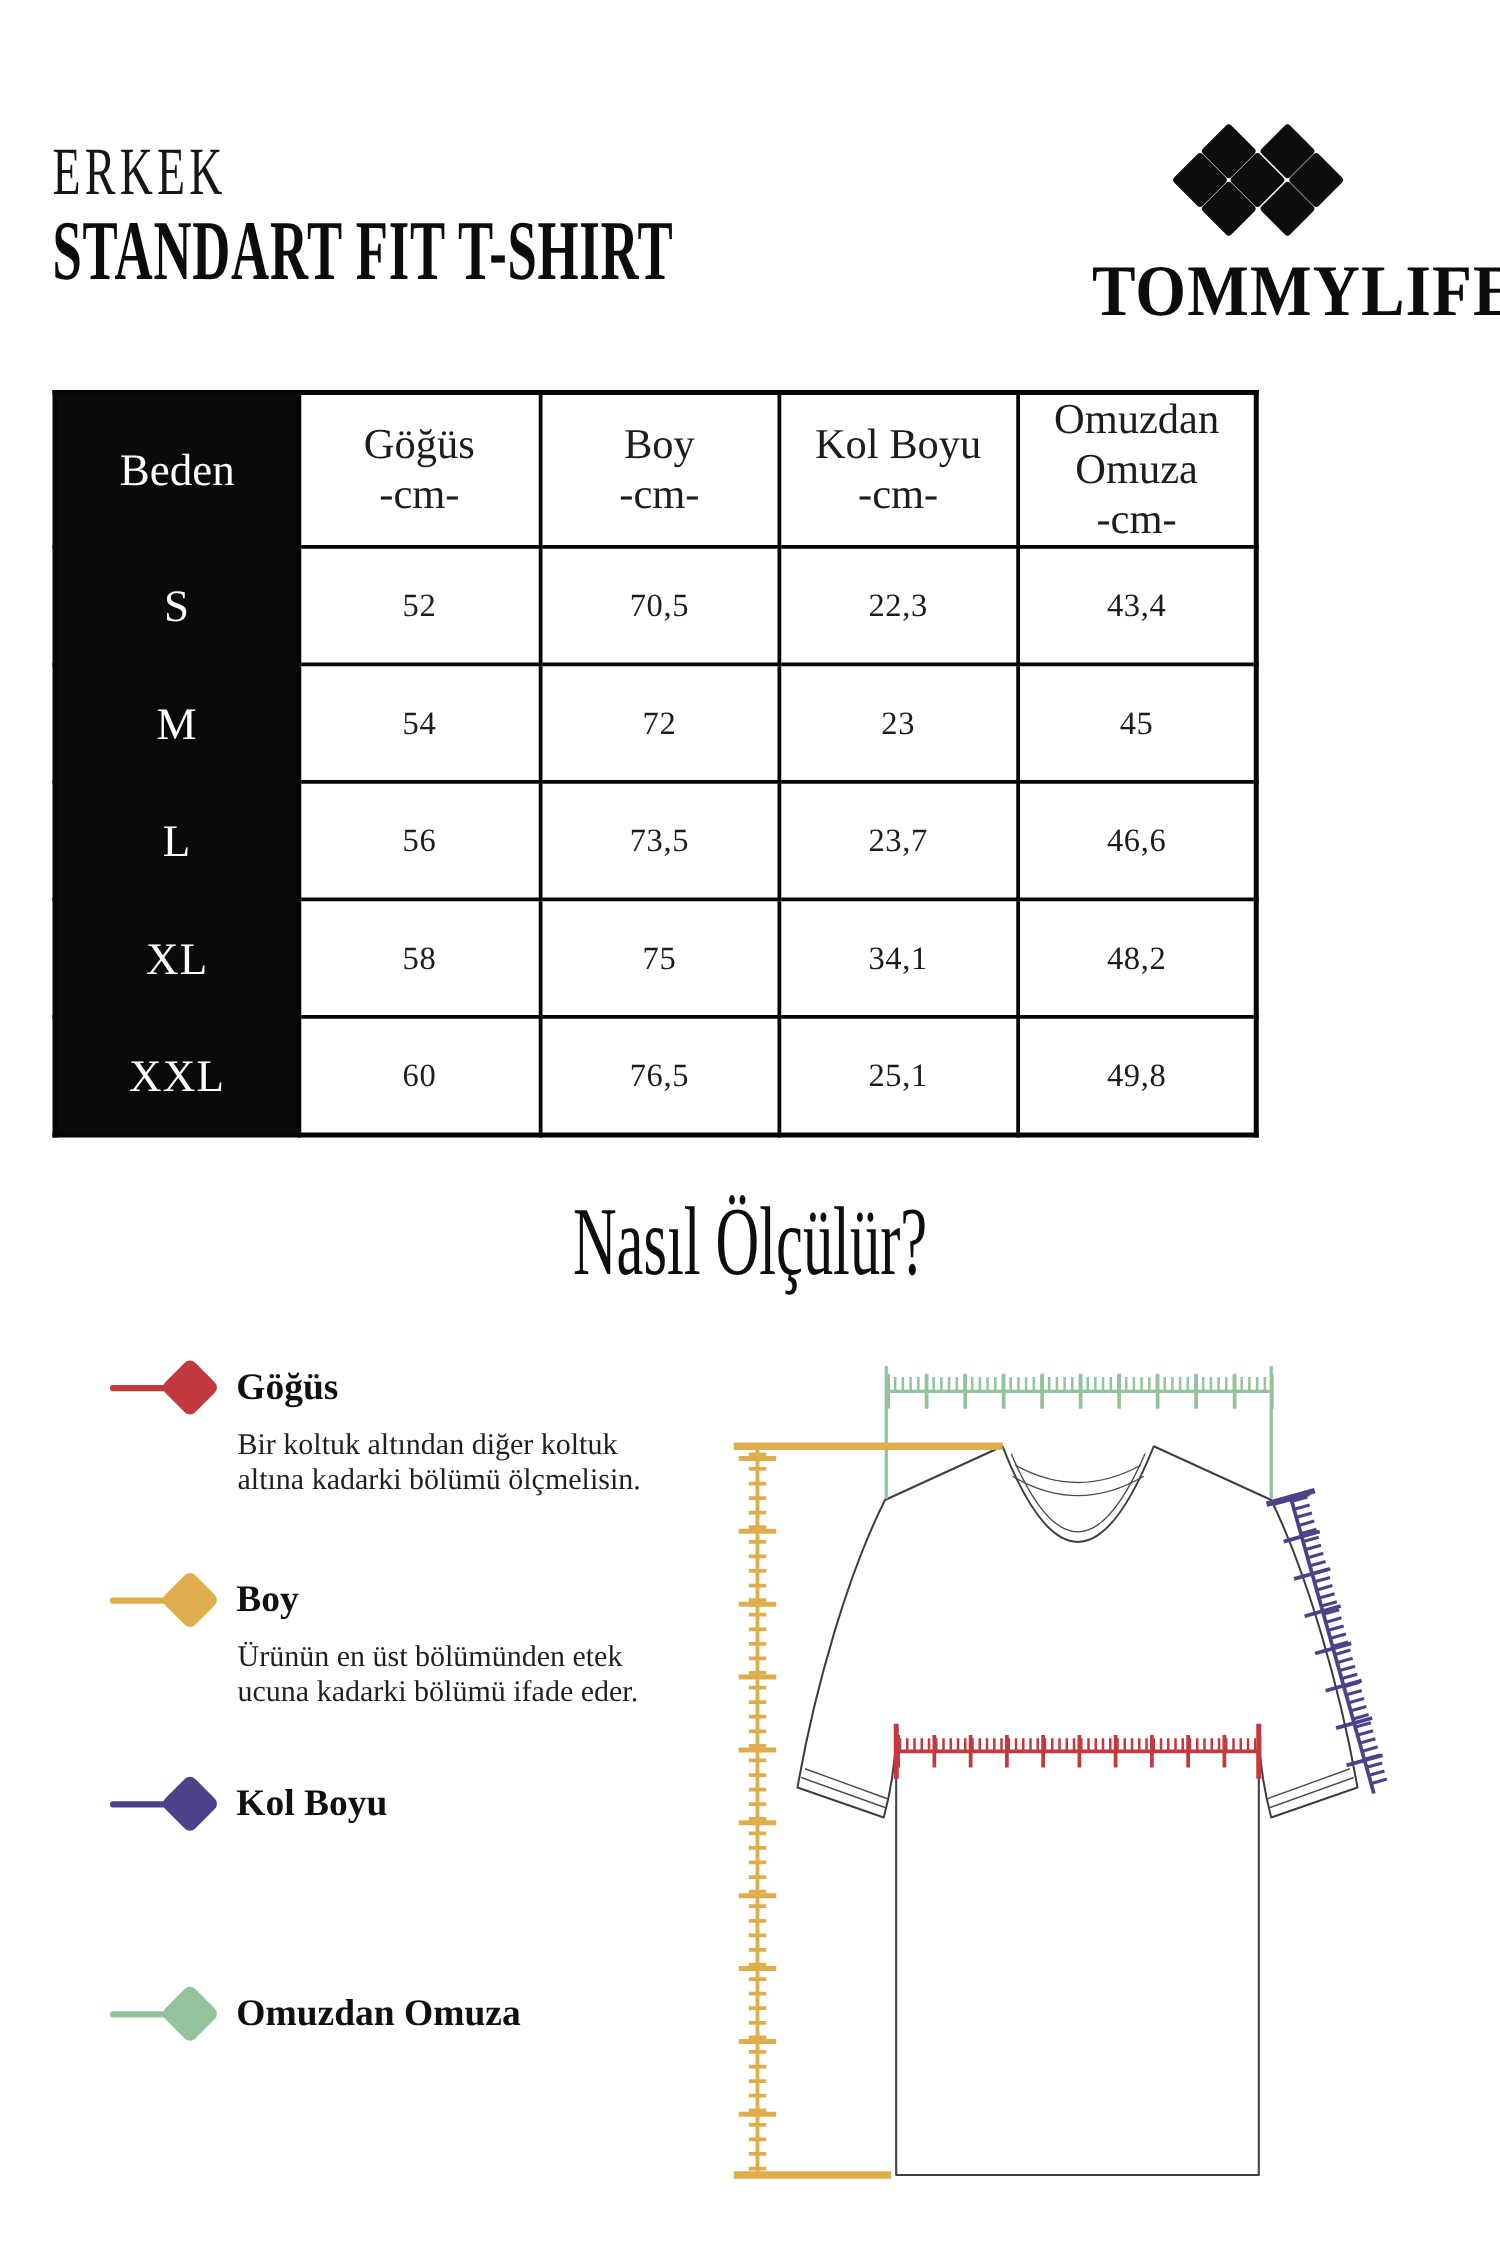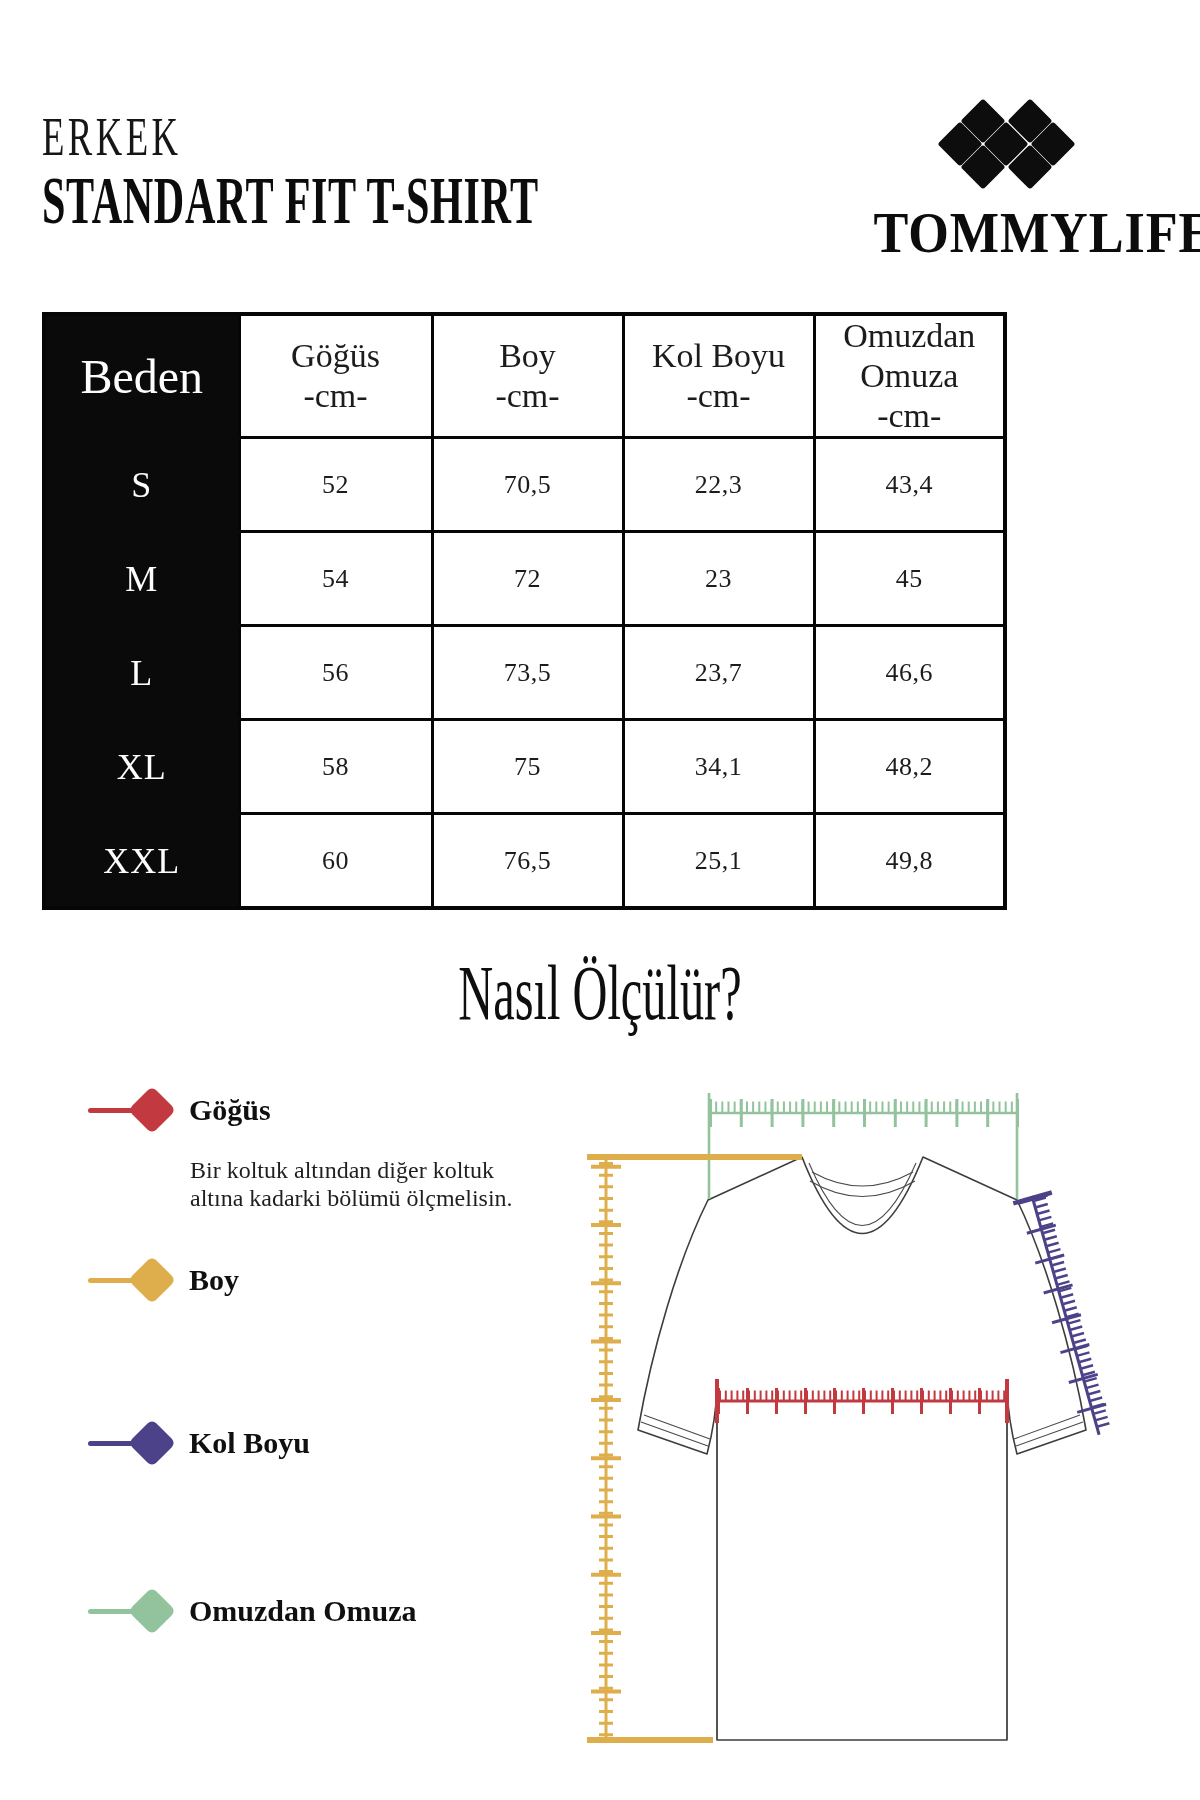--- a/index.html
+++ b/index.html
@@ -17,38 +17,38 @@
   .brand-name{position:absolute;left:858px;top:204px;width:310px;text-align:center;
             font-size:58px;font-weight:700;letter-spacing:1px;line-height:1;
             transform:scaleX(0.9);transform-origin:50% 0;color:#0c0c0c;white-space:nowrap;}
 
   
   .size-table{position:absolute;left:42px;top:312px;border-collapse:collapse;}
   .size-table td,.size-table th{border:3px solid #060606;text-align:center;vertical-align:middle;
             padding:0;font-weight:400;}
   .size-table .dark{background:#0a0a0a;color:#fdfdfd;border-top-color:#0a0a0a;border-bottom-color:#0a0a0a;}
   .size-table{border:4px solid #060606;}
-  .corner-cell{font-size:48px;}
+  .corner-cell{font-size:36px;}
   .head-cell{font-size:34px;line-height:1.18;color:#1c1c1c;}
   .head-cell .lbl{max-width:150px;margin:0 auto;}
   .size-cell{font-size:36px;letter-spacing:1px;}
   .val-cell{font-size:26px;color:#1c1c1c;letter-spacing:0.5px;}
 
   
   .howto-title{position:absolute;left:0;top:950px;width:1200px;text-align:center;
             font-size:78px;font-weight:400;line-height:1.1;white-space:nowrap;
             transform:scaleX(0.62);transform-origin:50% 0;color:#0e0e0e;}
 
   .legend-item{position:absolute;left:88px;width:420px;}
   .legend-head{display:flex;align-items:center;height:48px;}
   .legend-line{width:52px;height:5px;border-radius:3px;flex:none;}
   .legend-diamond{width:34px;height:34px;border-radius:6px;transform:rotate(45deg);
             flex:none;margin-left:-5px;}
   .legend-label{margin-left:20px;font-size:30px;font-weight:700;color:#101010;white-space:nowrap;}
-  .legend-desc{margin-left:102px;margin-top:22px;width:342px;font-size:24px;
+  .legend-desc{margin-left:102px;margin-top:8px;width:342px;font-size:24px;
             line-height:28px;color:#1f1f1f;}
 
   
   .tshirt-svg{position:absolute;left:560px;top:1060px;}
   .shirt-line{fill:#ffffff;stroke:#3d3d3d;stroke-width:1.6;stroke-linejoin:round;}
   .seam{fill:none;stroke:#4a4a4a;stroke-width:1.1;}
   .ruler line{fill:none;}
 </style>
 </head>
 <body>
@@ -147,20 +147,21 @@
     </div>
     <div class="legend-desc">Bir koltuk altından diğer koltuk altına kadarki bölümü ölçmelisin.</div>
   </div>
 
   <div class="legend-item" style="top:1256px">
     <div class="legend-head">
       <span class="legend-line" style="background-color: rgb(223, 174, 76);"></span>
       <span class="legend-diamond" style="background-color: rgb(223, 174, 76);"></span>
       <span class="legend-label">Boy</span>
     </div>
+    <div class="legend-desc">Ürünün en üst bölümünden etek ucuna kadarki bölümü ifade eder.</div>
   </div>
 
   <div class="legend-item" style="top:1419px">
     <div class="legend-head">
       <span class="legend-line" style="background-color: rgb(76, 66, 137);"></span>
       <span class="legend-diamond" style="background-color: rgb(76, 66, 137);"></span>
       <span class="legend-label">Kol Boyu</span>
     </div>
   </div>
 

